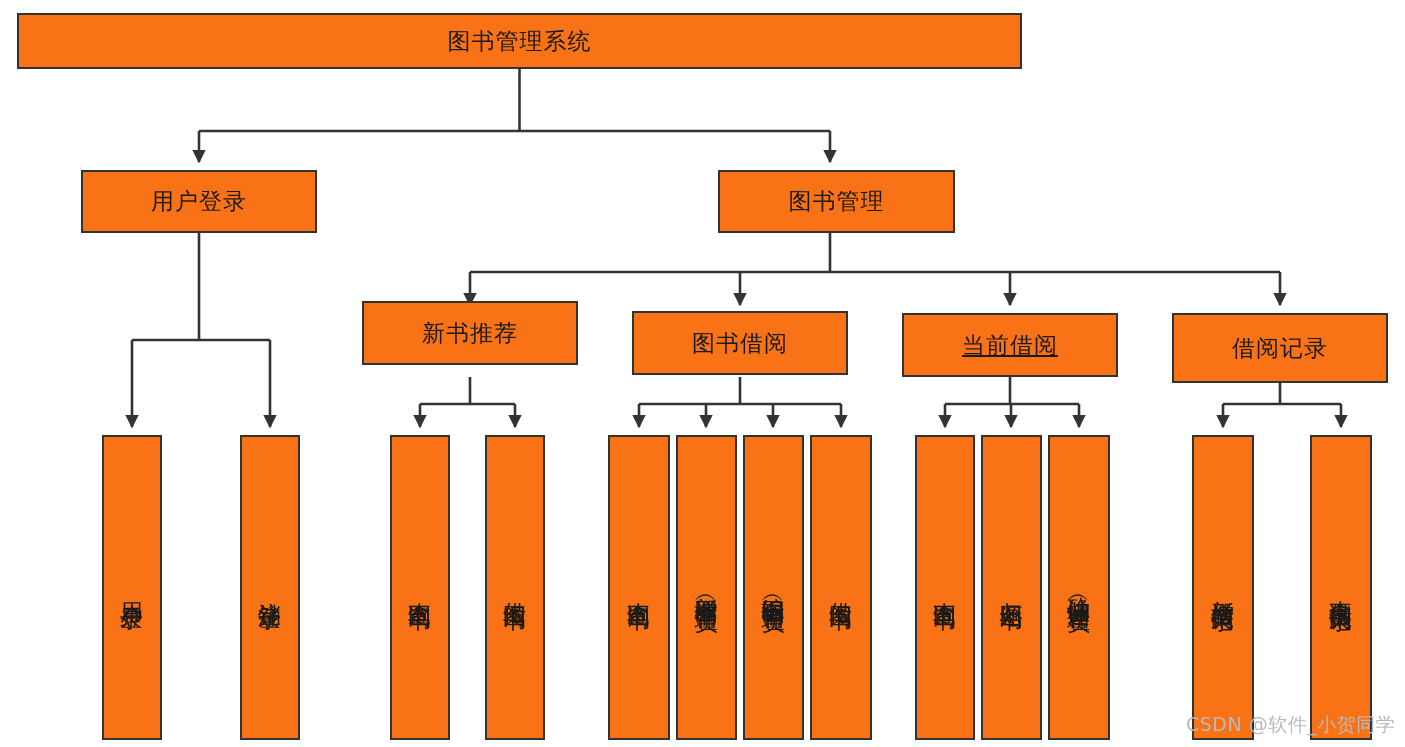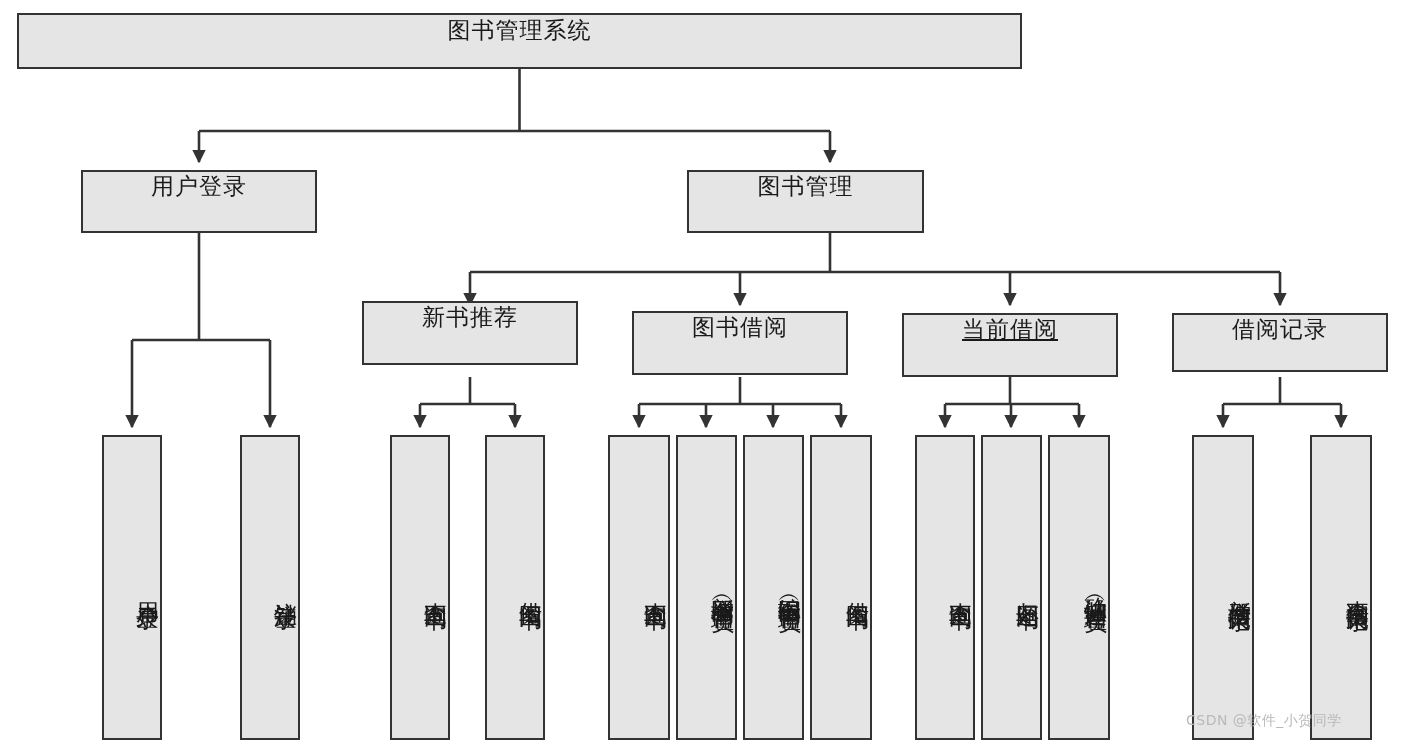--- a/index.html
+++ b/index.html
@@ -23,23 +23,24 @@
     left: 0;
     top: 0;
     width: 1405px;
     height: 747px;
     pointer-events: none;
   }
   .node {
     position: absolute;
     box-sizing: border-box;
     border: 2.6px solid #333333;
-    background: #e5e5e5;
+    background: #f97316;
     color: #1a1a1a;
     display: flex;
+    align-items: center;
     justify-content: center;
     text-align: center;
     z-index: 2;
   }
   .node.h {
     font-size: 23px;
     line-height: 1.25;
     letter-spacing: 1px;
   }
   .node.root {
@@ -58,21 +59,21 @@
     writing-mode: vertical-rl;
     text-orientation: upright;
     display: block;
     white-space: normal;
     max-height: 100%;
   }
   .watermark {
     position: absolute;
     left: 1186px;
     top: 712px;
-    font-size: 14px;
+    font-size: 19px;
     color: #b9b9b9;
     letter-spacing: 0.5px;
     white-space: nowrap;
     z-index: 5;
     font-family: "DejaVu Sans", "Liberation Sans", sans-serif;
   }
 </style>
 </head>
 <body>
 
@@ -128,34 +129,34 @@
     </g>
   </svg>
 
   <div class="node root" style="left:17px; top:13px; width:1005px; height:56px;">
     <span>图书管理系统</span>
   </div>
 
   <div class="node h" style="left:81px; top:170px; width:236px; height:63px;">
     <span>用户登录</span>
   </div>
-  <div class="node h" style="left:687px; top:170px; width:237px; height:63px;">
+  <div class="node h" style="left:718px; top:170px; width:237px; height:63px;">
     <span>图书管理</span>
   </div>
 
   <div class="node h" style="left:362px; top:301px; width:216px; height:64px;">
     <span>新书推荐</span>
   </div>
   <div class="node h" style="left:632px; top:311px; width:216px; height:64px;">
     <span>图书借阅</span>
   </div>
   <div class="node h" style="left:902px; top:313px; width:216px; height:64px;text-decoration:underline;">
     <span>当前借阅</span>
   </div>
-  <div class="node h" style="left:1172px; top:313px; width:216px; height:59px;">
+  <div class="node h" style="left:1172px; top:313px; width:216px; height:70px;">
     <span>借阅记录</span>
   </div>
 
   <div class="node v" style="left:102px; top:435px; width:60px; height:305px;">
     <span class="vtext">用户登录</span>
   </div>
   <div class="node v" style="left:240px; top:435px; width:60px; height:305px;">
     <span class="vtext">注销登录</span>
   </div>
 

